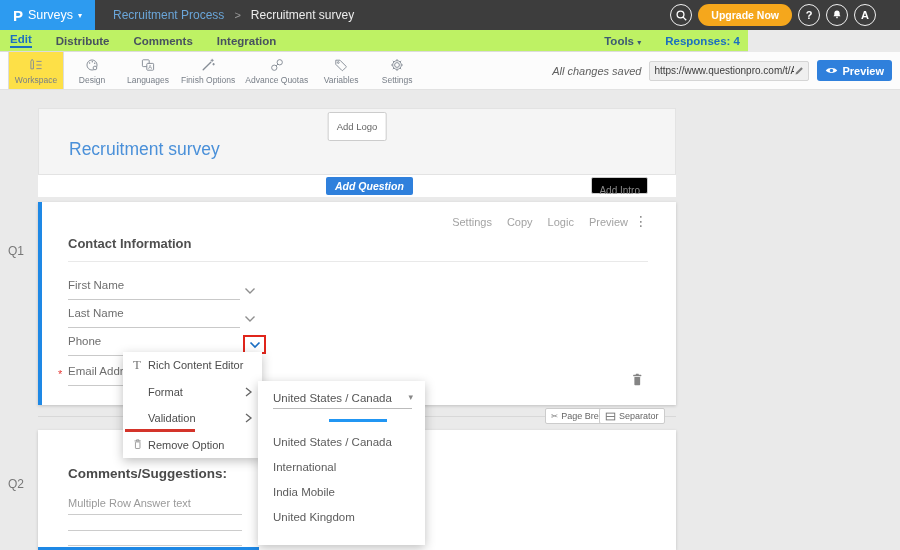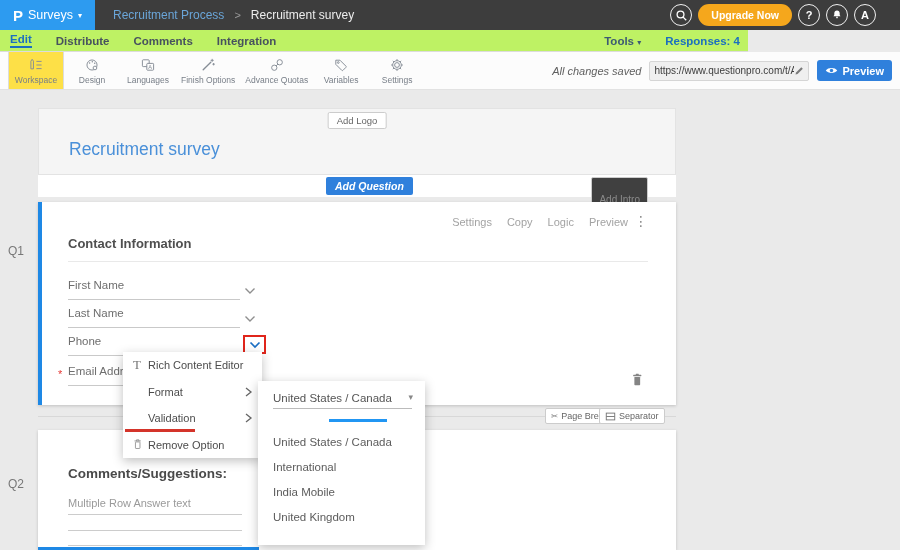--- a/index.html
+++ b/index.html
@@ -54,29 +54,29 @@
              display:flex; align-items:center; padding:0 3px 0 4px; }
   .url-box input { flex:1; min-width:0; border:none; background:transparent; font-size:10px;
                    color:#3c3c3c; font-family:inherit; outline:none; }
   .preview-btn { height:21px; padding:0 8px; background:#2f80dc; border:none; border-radius:3px;
                  color:#fff; font-size:11px; font-weight:700; display:flex; align-items:center; gap:4px;
                  cursor:pointer; font-family:inherit; }
 
   
   .header-block { left:38px; top:108px; width:638px; height:67px; background:#f5f5f5;
                   border:1px solid #e3e3e3; }
-  .add-logo { position:absolute; left:50%; transform:translateX(-50%); top:3px; height:17px;
+  .add-logo { position:absolute; left:50%; transform:translateX(-50%); top:3px; height:29px;
               padding:0 8px; background:#fff; border:1px solid #ccc; border-radius:2px;
               font-size:9.5px; color:#666; cursor:pointer; font-family:inherit; }
   .survey-title { position:absolute; left:30px; top:30px; font-size:17.5px; color:#4a90d9; }
   .addq-row { left:38px; top:175px; width:638px; height:22px; background:#fff; }
   .add-question { position:absolute; left:288px; top:2px; height:18px; padding:0 9px; background:#2f80dc;
                   border:none; border-radius:2px; color:#fff; font-size:10.5px; font-weight:700;
                   cursor:pointer; font-family:inherit;font-style:italic; }
-  .add-intro { position:absolute; right:28px; top:2px; height:17px; padding:16px 7px; background:#404040;
+  .add-intro { position:absolute; right:28px; top:2px; height:17px; padding:7px 7px; background:#000000;
                border:1px solid #ccc; border-radius:2px; color:#8a8a8a; font-size:10px; cursor:pointer;
                font-family:inherit; }
 
   .qlabel { font-size:12px; color:#777; }
 
   .qcard { background:#fff; box-shadow:0 1px 3px rgba(0,0,0,.18); z-index:1; }
   .q1-card { left:38px; top:202px; width:638px; height:203px; border-left:4px solid #1e88e5; }
   .q-actions { position:absolute; top:14px; right:48px; display:flex; gap:15px; font-size:11px;
                color:#a3a3a3; }
   .q-actions span { cursor:pointer; }

